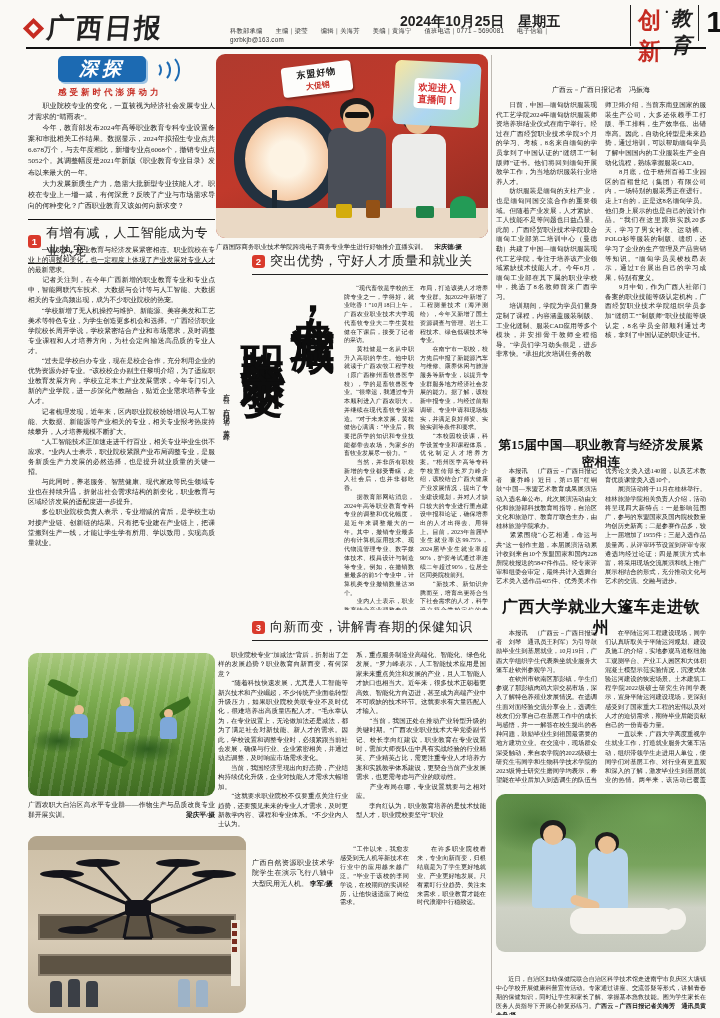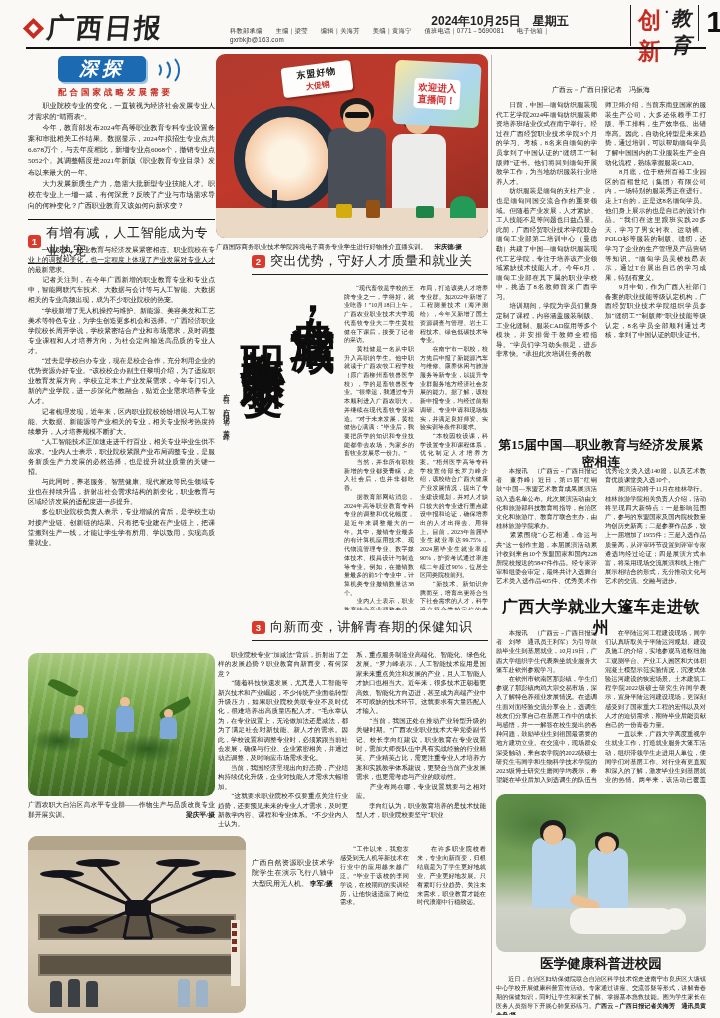--- a/index.html
+++ b/index.html
@@ -8,21 +8,21 @@
   .abs{position:absolute;}
   .flow{white-space:pre-line;text-align:justify;overflow:hidden;}
 
   
   .mast-logo{left:26px;top:10px;display:flex;align-items:center;gap:6px;}
   .diamond{width:15px;height:15px;background:#c62c22;transform:rotate(45deg);position:relative;}
   .diamond:after{content:"";position:absolute;left:4px;top:4px;width:7px;height:7px;background:#faf9f5;}
   .logo-text{font-size:27px;font-weight:bold;transform:skewX(-6deg);letter-spacing:2px;color:#222;}
   .staff{left:230px;top:27px;width:370px;font-size:6.3px;color:#333;letter-spacing:.2px;
          font-family:"Liberation Sans","DejaVu Sans",sans-serif;}
-  .date{left:400px;top:13px;width:200px;text-align:center;font-size:12px;font-weight:bold;
+  .date{left:400px;top:13px;width:200px;text-align:left;font-size:14px;font-weight:bold;
         font-family:"Liberation Sans","DejaVu Sans",sans-serif;color:#222;}
   .secbox{left:630px;top:5px;height:41px;display:flex;align-items:flex-start;border-left:1.5px solid #222;padding-left:7px;}
   .sec1{font-size:23px;font-weight:900;color:#c62c22;letter-spacing:1px;}
   .secdot{font-size:14px;font-weight:bold;margin:0 2px;color:#222;}
   .sec2{font-size:20px;font-style:italic;font-weight:bold;color:#222;}
   .pgdiv{width:1.5px;height:36px;background:#222;margin:0 7px;}
   .pgnum{font-size:30px;font-weight:900;font-family:"Liberation Sans","DejaVu Sans",sans-serif;color:#111;}
   .mainrule{left:26px;top:47px;width:680px;height:2px;background:#111;}
 
   
@@ -159,21 +159,21 @@
     <span class="pgnum">15</span>
   </div>
   <div class="abs mainrule"></div>
 
   <div class="abs st-box">深探</div>
   <div class="abs st-arcs">
     <i style="left:0;top:8px;width:10px;height:12px;"></i>
     <i style="left:2px;top:4px;width:17px;height:20px;"></i>
     <i style="left:4px;top:0;width:24px;height:28px;"></i>
   </div>
-  <div class="abs st-tag">配合国家战略发展需要</div>
+  <div class="abs st-tag">感受新时代澎湃动力</div>
 
   <div class="abs intro flow">　　职业院校专业的变化，一直被视为经济社会发展专业人才需求的“晴雨表”。
 　　今年，教育部发布2024年高等职业教育专科专业设置备案和审批相关工作结果。数据显示，2024年拟招生专业点共6.678万个，与去年度相比，新增专业点6068个，撤销专业点5052个。其调整幅度是2021年新版《职业教育专业目录》发布以来最大的一年。
 　　大力发展新质生产力，急需大批新型专业技能人才。职校在专业上一增一减，有何深意？反映了产业与市场需求导向的何种变化？广西职业教育又该如何向新求变？</div>
 
   <div class="abs shead shead1">
     <span class="badge">1</span>
     <span class="stitle">有增有减，人工智能成为专业热宠</span>
   </div>
   <div class="abs s1body flow">　　一直以来，职业教育与经济发展紧密相连。职业院校在专业上的调整和变化，也一定程度上体现了产业发展对专业人才的最新需求。
@@ -338,16 +338,15 @@
     <div class="student" style="left:36px;top:44px;width:44px;height:70px;"></div>
     <div class="hair" style="left:44px;top:26px;width:26px;height:22px;"></div>
     <div class="head" style="left:47px;top:31px;width:20px;height:20px;"></div>
     <div class="student" style="left:92px;top:54px;width:40px;height:62px;"></div>
     <div class="hair" style="left:99px;top:38px;width:24px;height:20px;"></div>
     <div class="head" style="left:102px;top:42px;width:18px;height:18px;"></div>
     <div style="position:absolute;left:74px;top:104px;width:30px;height:10px;background:#eac094;border-radius:5px;transform:rotate(18deg);"></div>
     <div class="manikin"></div>
     <div class="manihead"></div>
   </div>
-  <div class="abs cprtitle">医学健康科普进校园</div>
   <div class="abs cprcap cap flow"><span>　　近日，自治区妇幼保健院联合自治区科学技术馆走进南宁市良庆区大塘镇中心学校开展健康科普宣传活动。专家通过讲座、交流答疑等形式，讲解青春期的保健知识，同时让学生和家长了解、掌握基本急救技能。图为学生家长在医务人员指导下开展心肺复苏练习。</span><b>广西云－广西日报记者关海芳　通讯员黄余舟/摄</b></div>
 
 </div>
 
 </body></html>

